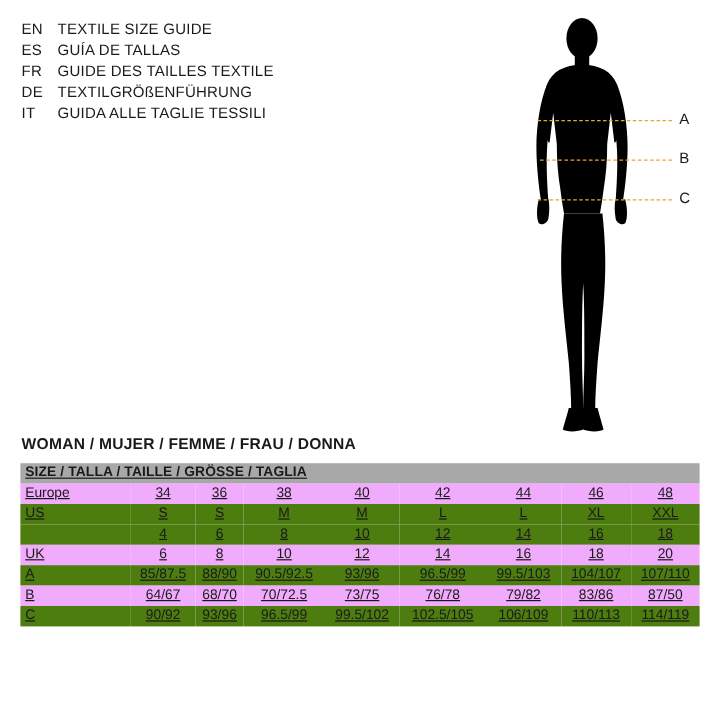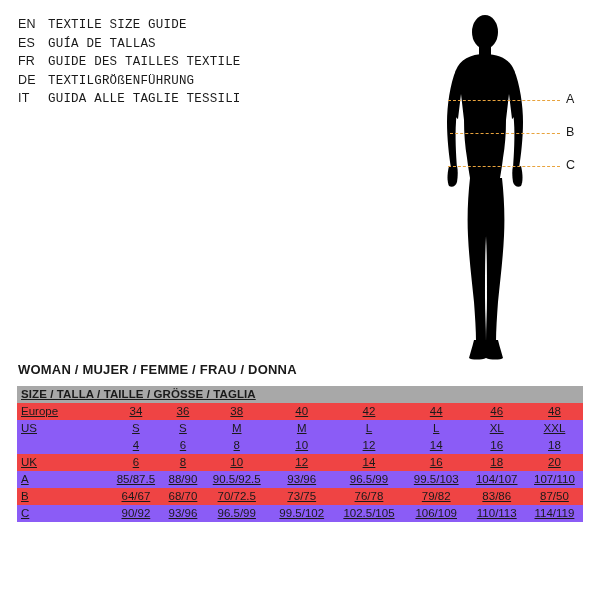--- a/index.html
+++ b/index.html
@@ -35,21 +35,20 @@
     line-height: 17.5px;
     letter-spacing: 0.2px;
   }
   .lang-code {
     width: 30px;
     flex: 0 0 30px;
     color: #1a1a1a;
   }
   .lang-text {
     color: #1a1a1a;
-    font-family: Liberation Mono, monospace;
   }
 
   
   .figure-area {
     position: absolute;
     left: 420px;
     top: 10px;
     width: 175px;
     height: 360px;
   }
@@ -105,24 +104,24 @@
     width: 88px;
   }
   .size-table tr.head td {
     background: #a8a8a8;
     text-align: left;
     padding-left: 4px;
     font-weight: bold;
     letter-spacing: 0.1px;
   }
   .size-table tr.shade td {
-    background: #8b5cf6;
+    background: #4d7c0f;
   }
   .size-table tr.plain td {
-    background: #ef4444;
+    background: #f0abfc;
   }
 
   
   .legend {
     position: absolute;
     left: 18px;
     top: 541px;
     width: 560px;
   }
   .legend-row {

